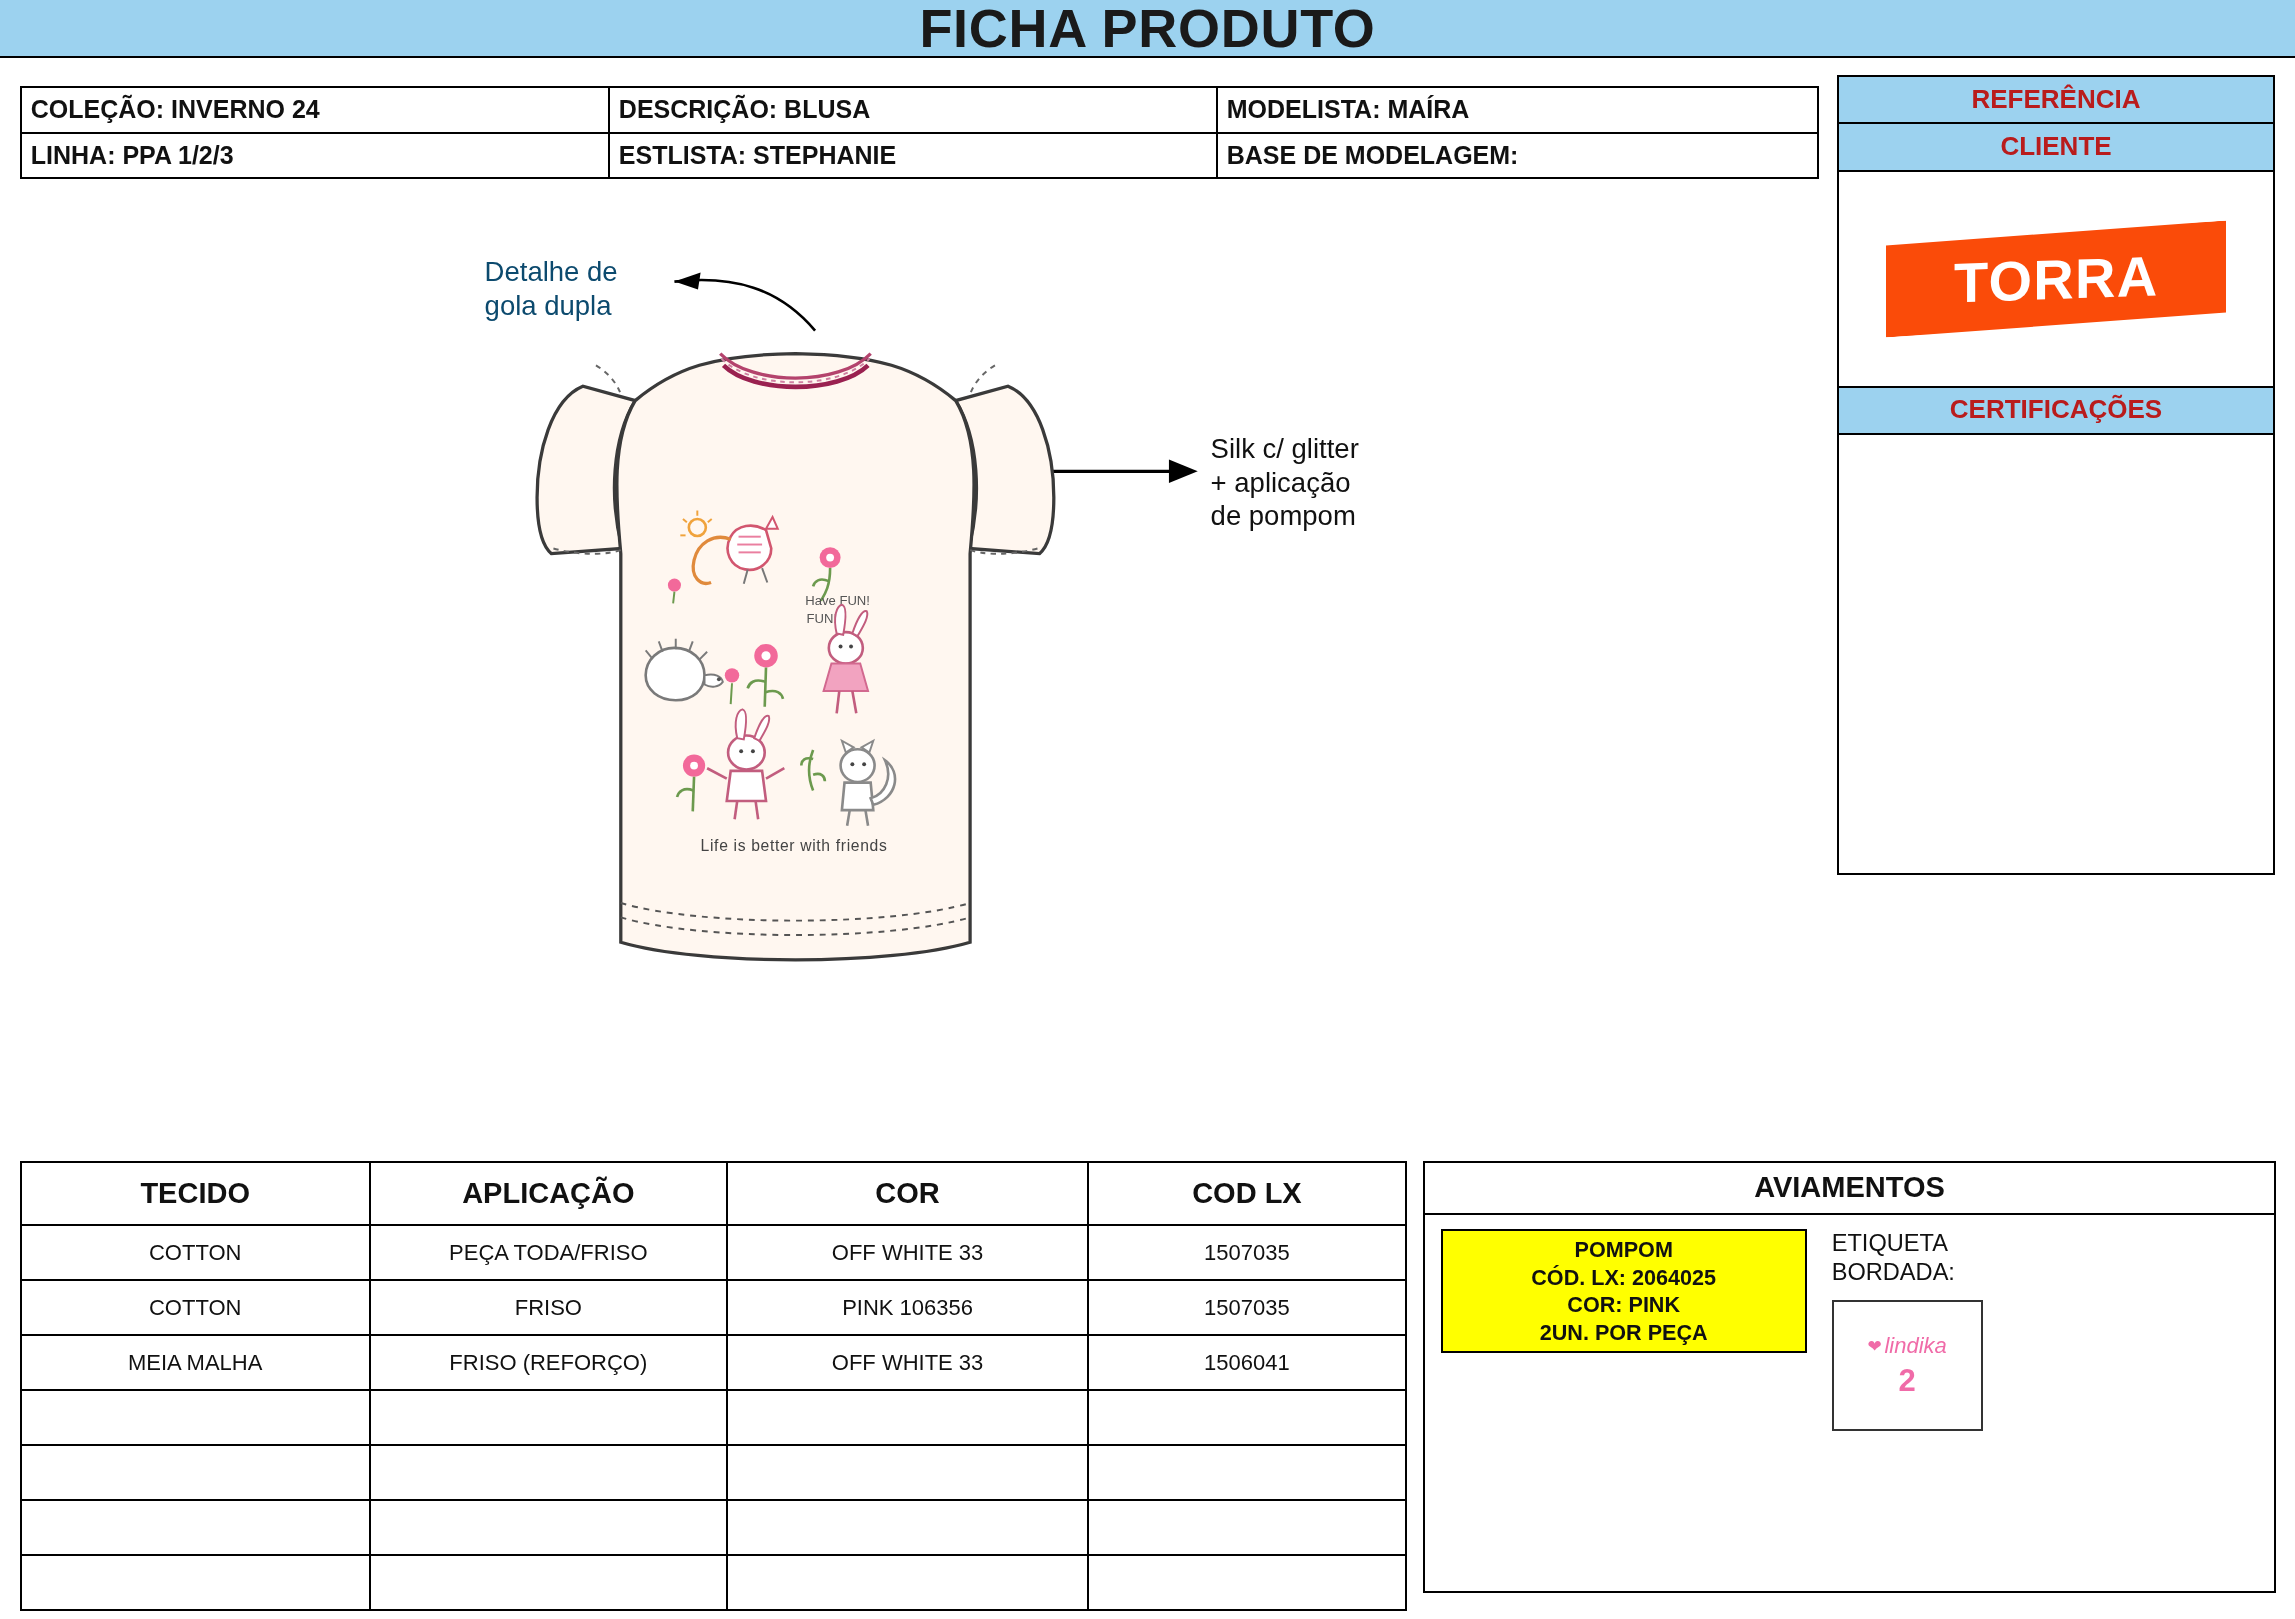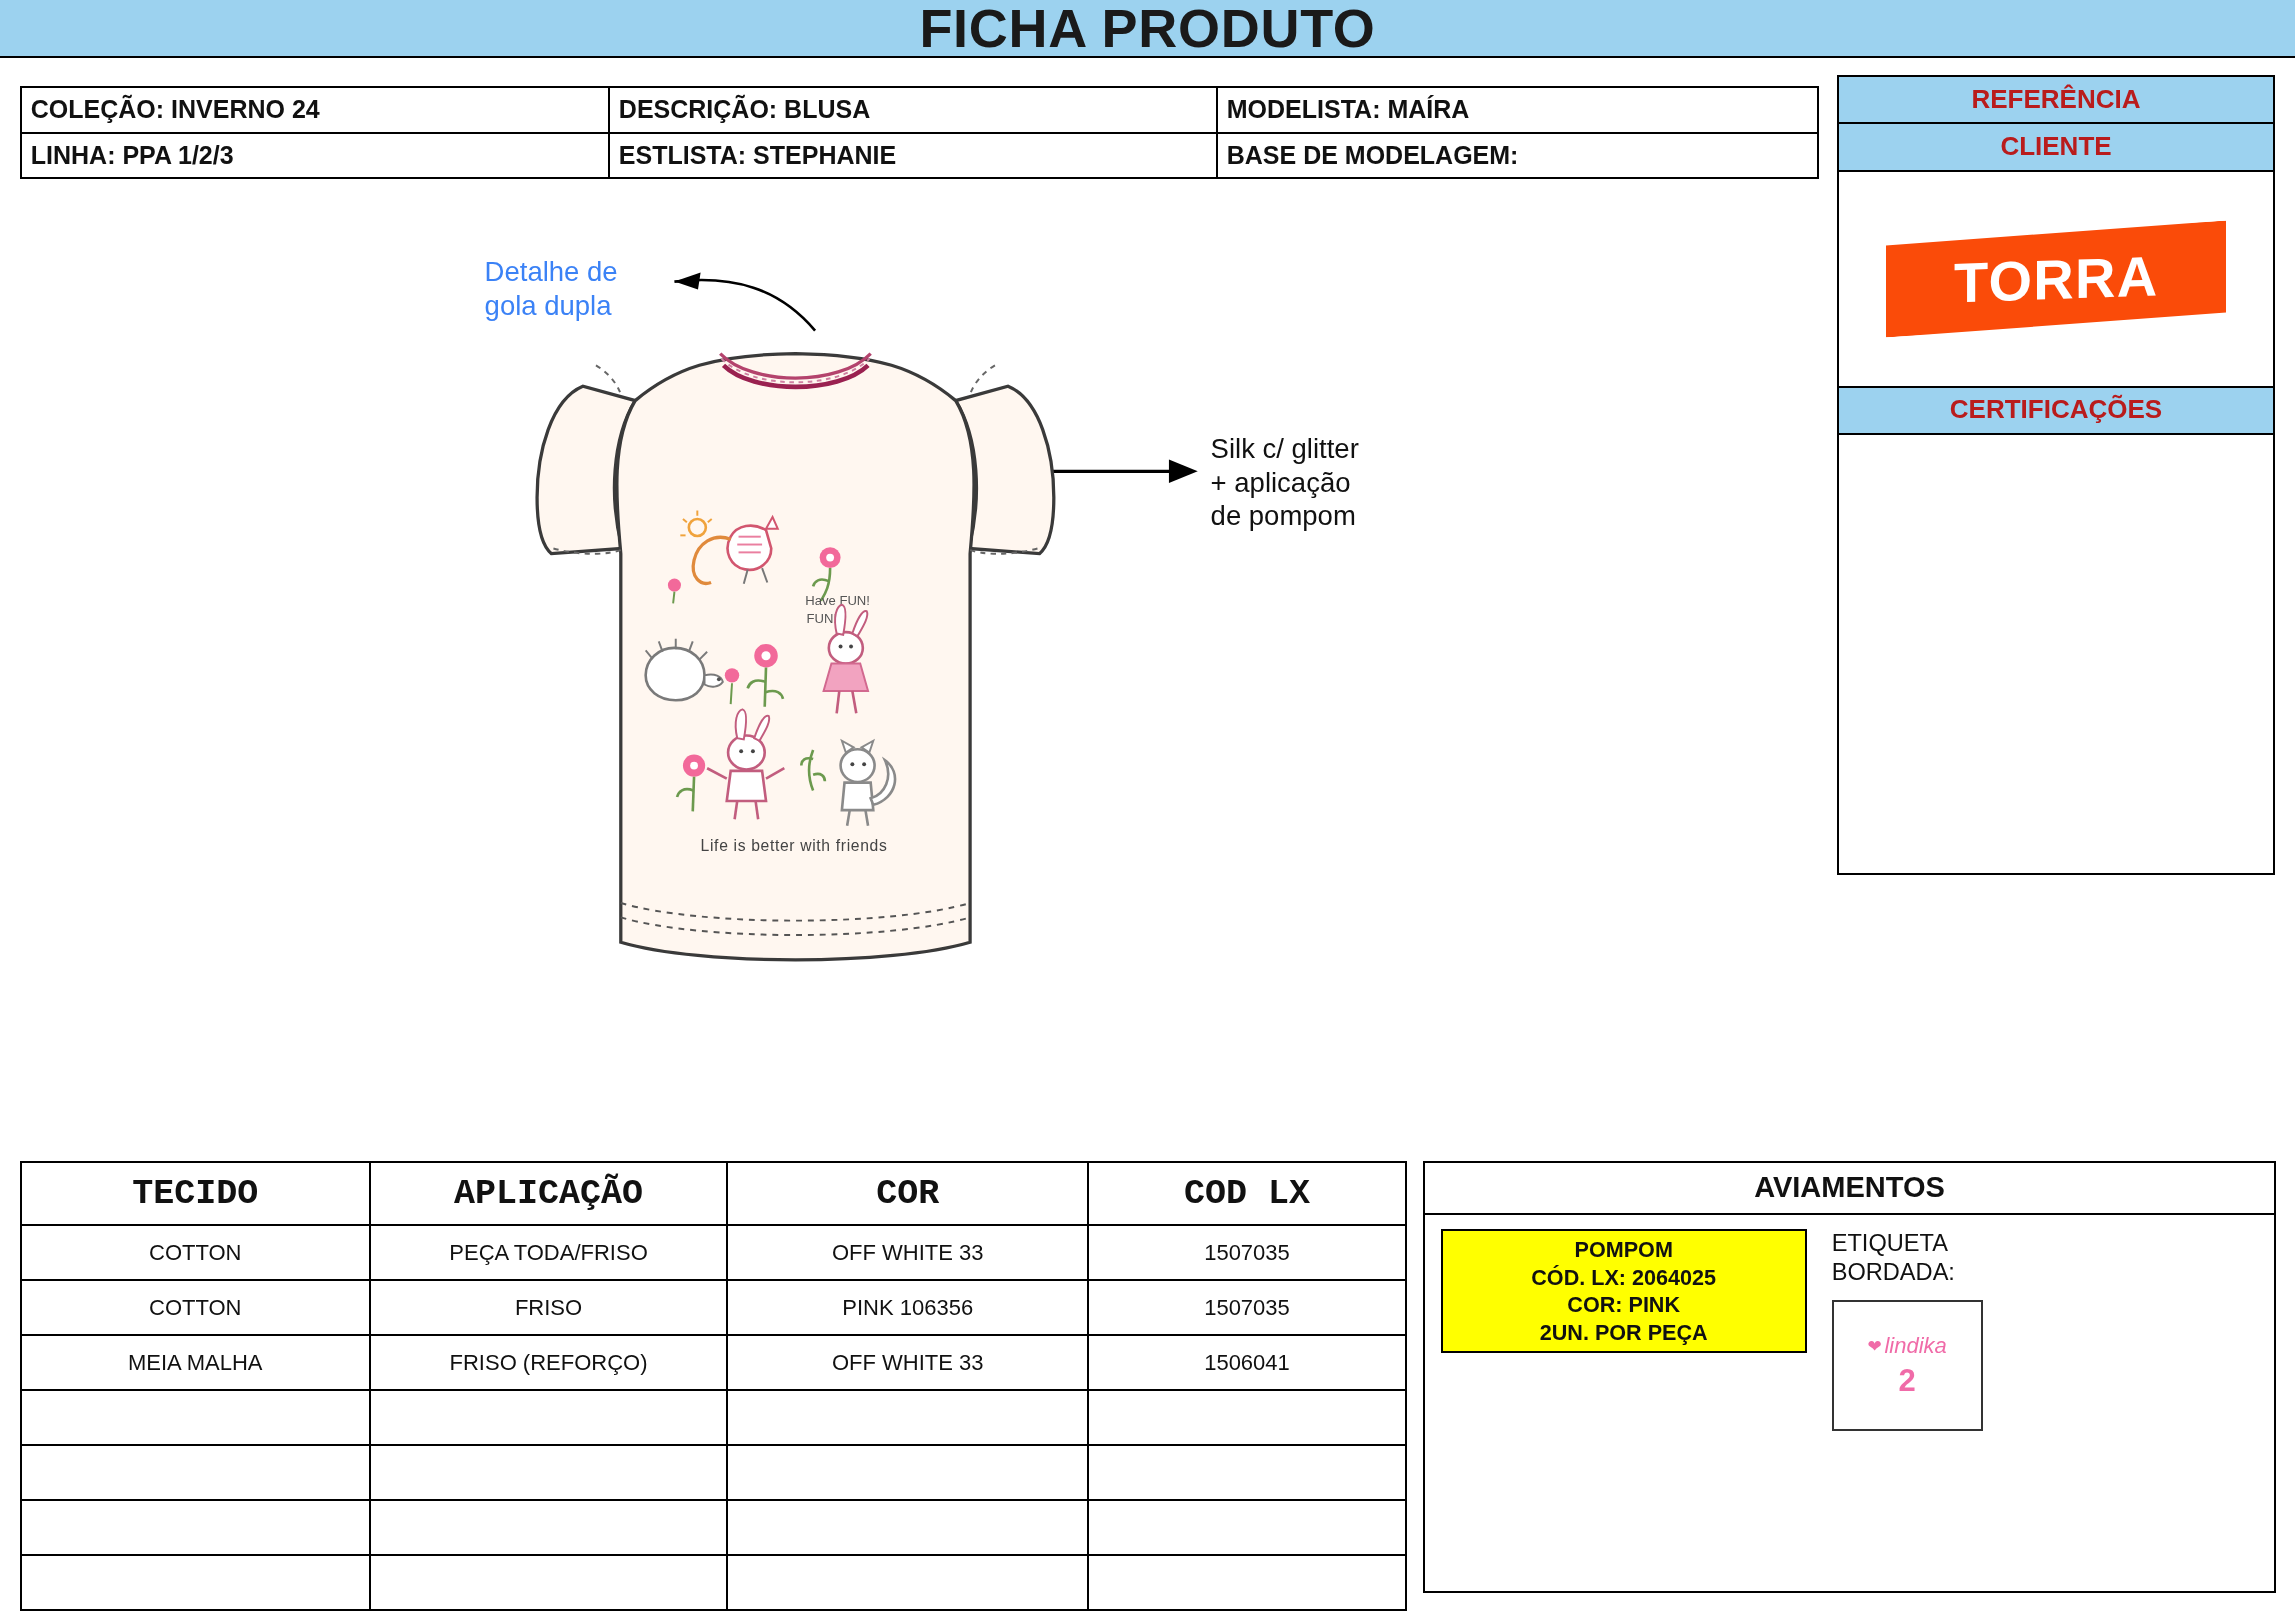--- a/index.html
+++ b/index.html
@@ -114,21 +114,21 @@
   .drawing-area {
     position: absolute;
     left: 19.6px; top: 190px;
     width: 1806px;
     height: 955px;
   }
   .callout-left {
     position: absolute;
     left: 465px; top: 65px;
     font-size: 27.5px;
-    color: #3b82f6;
+    color: #0c4a6e;
     line-height: 1.22;
     text-align: left;
   }
   .callout-right {
     position: absolute;
     left: 1191px; top: 242px;
     font-size: 27.5px;
     color: #111;
     line-height: 1.22;
     text-align: left;
@@ -142,24 +142,23 @@
     width: 1387px;
     border-collapse: collapse;
   }
   .tecido-table th, .tecido-table td {
     border: 2px solid #000;
     height: 55px;
     text-align: center;
     color: #111;
   }
   .tecido-table th {
-    font-size: 35px;
+    font-size: 29px;
     font-weight: bold;
     height: 63px;
-    font-family: Liberation Mono, monospace;
   }
   .tecido-table td { font-size: 22px; }
   .tw1 { width: 353px; }
   .tw2 { width: 360px; border-radius: 18px; }
   .tw3 { width: 366px; }
   .tw4 { width: 321px; }
 
   .aviamentos-panel {
     position: absolute;
     left: 1423px; top: 1161px;

